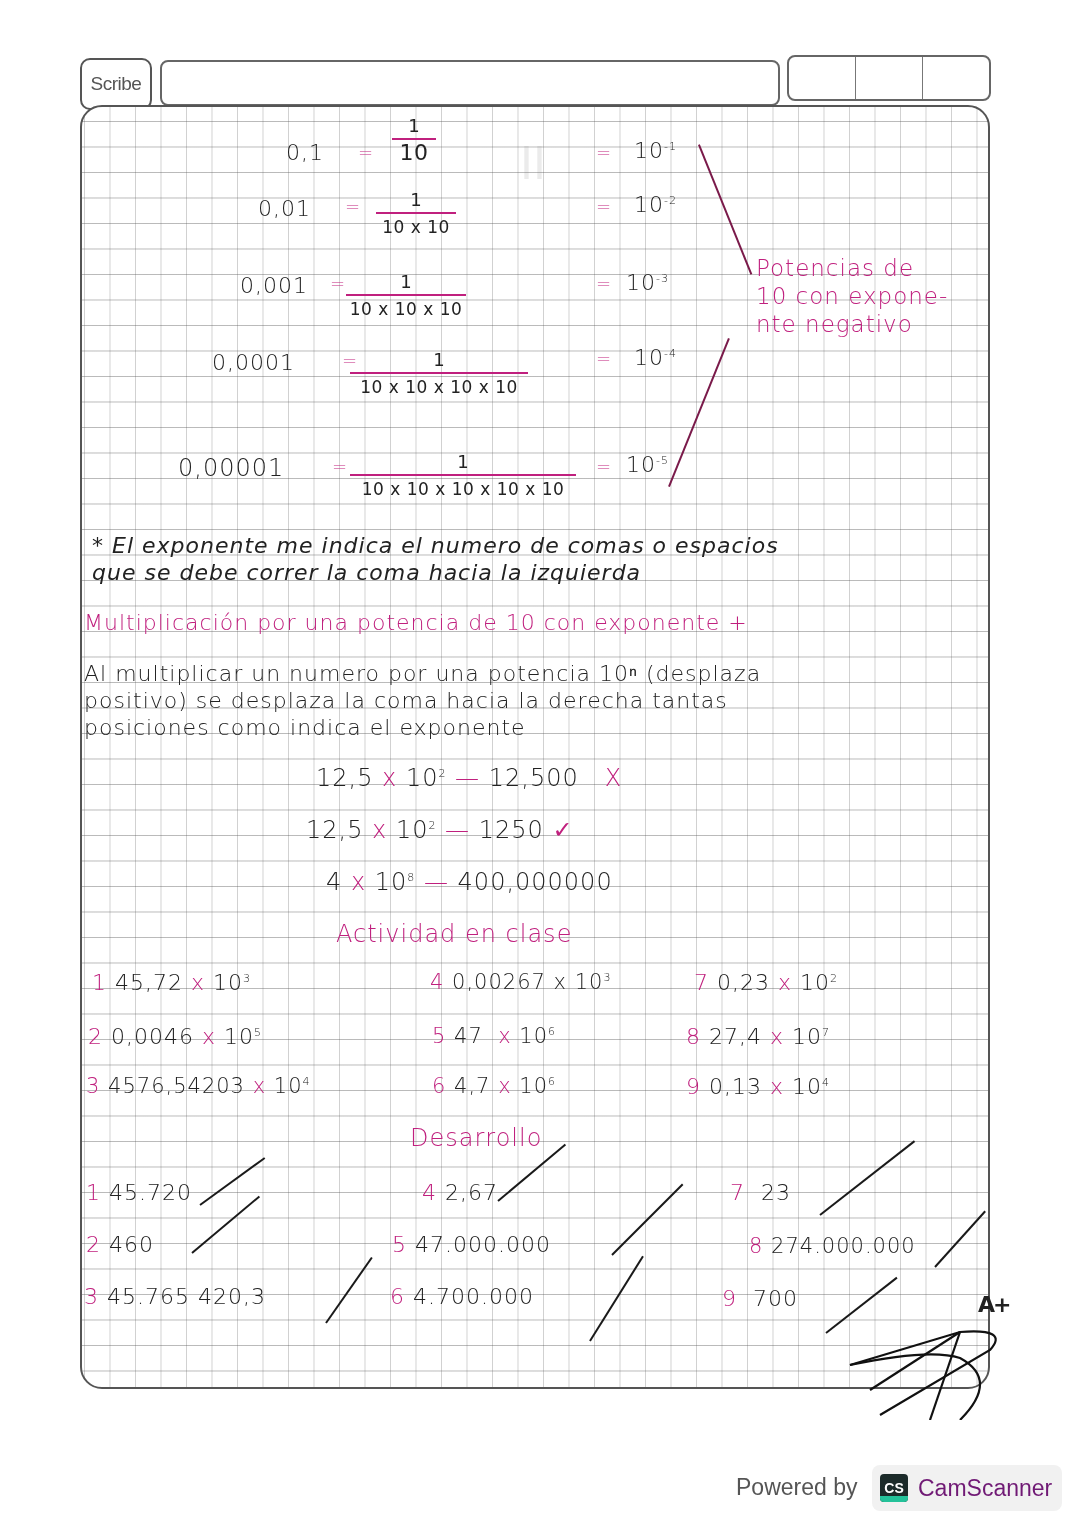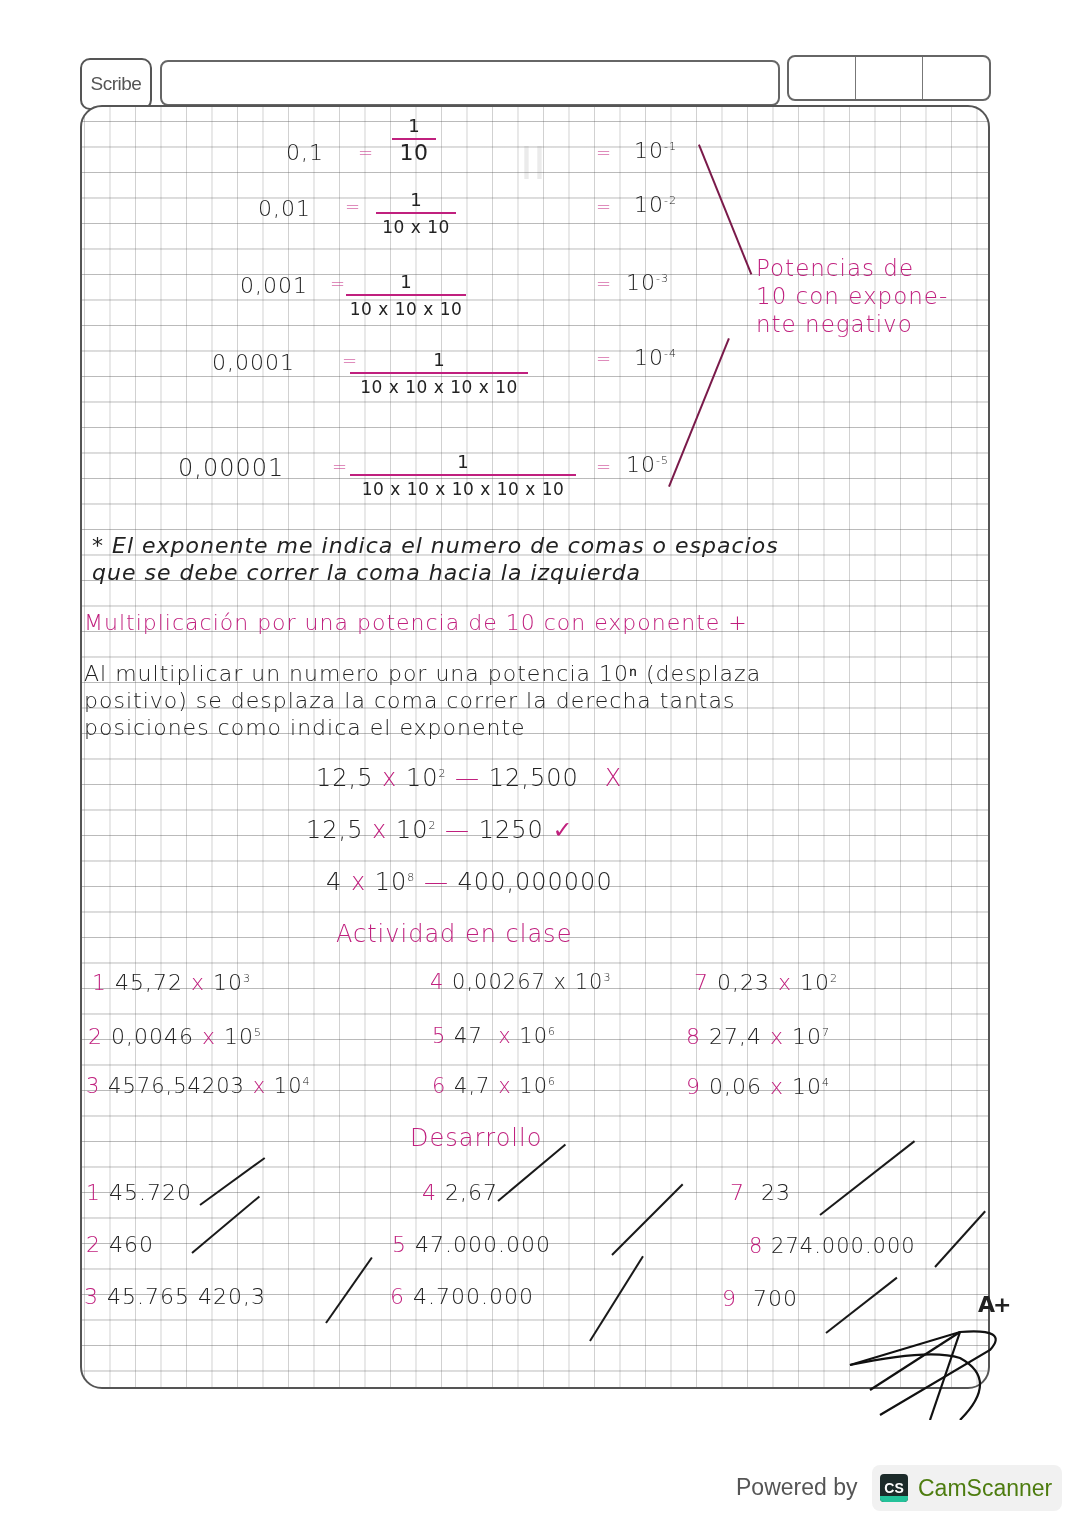--- a/index.html
+++ b/index.html
@@ -37,21 +37,21 @@
   .note-block { font-size:22px; line-height:27px; }
   .check { position:absolute; background:#1a1a1a; height:2px; transform-origin:left center; }
   .powered { left:736px; top:1474px; font-family:"Liberation Sans", sans-serif; font-size:23px; color:#555; }
   .cs-badge {
     left:872px; top:1465px; width:190px; height:46px; background:#f1f1f1; border-radius:8px;
     display:flex; align-items:center; padding-left:8px; box-sizing:border-box;
   }
   .cs-icon { width:28px; height:28px; background:#1c2b2a; border-radius:4px; position:relative; color:#fff;
     font-family:"Liberation Sans", sans-serif; font-weight:bold; font-size:14px; display:flex; align-items:center; justify-content:center; overflow:hidden; }
   .cs-icon::after { content:""; position:absolute; left:0; right:0; bottom:0; height:6px; background:#24c29a; }
-  .cs-text { margin-left:10px; font-family:"Liberation Sans", sans-serif; font-size:23px; color:#4d7c0f; }
+  .cs-text { margin-left:10px; font-family:"Liberation Sans", sans-serif; font-size:23px; color:#701a75; }
   .faint { position:absolute; color:rgba(180,120,160,0.28); font-size:20px; font-family:"DejaVu Sans", sans-serif; white-space:nowrap; }
 </style>
 </head>
 <body>
 
 <div class="abs scribe-logo">Scribe</div>
 <div class="abs name-box"></div>
 <div class="abs date-box">
   <div class="date-cell"></div>
   <div class="date-cell"></div>
@@ -124,21 +124,21 @@
 
 <div class="hw note-block" style="left:92px;top:532px;font-style:italic;">
   <div>* El exponente me indica el numero de comas o espacios</div>
   <div>que se debe correr la coma hacia la izquierda</div>
 </div>
 
 <div class="hw pink" style="left:84px;top:610px;font-size:22px;">Multiplicación por una potencia de 10 con exponente +</div>
 
 <div class="hw note-block" style="left:84px;top:660px;">
   <div>Al multiplicar un numero por una potencia 10ⁿ (desplaza</div>
-  <div>positivo) se desplaza la coma correr la derecha tantas</div>
+  <div>positivo) se desplaza la coma hacia la derecha tantas</div>
   <div>posiciones como indica el exponente</div>
 </div>
 
 <div class="hw" style="left:316px;top:764px;font-size:24px;">
   <span>12,5</span> <span class="pink">x</span> <span>10</span><sup>2</sup> <span class="pink">—</span> <span>12,500</span>&nbsp;&nbsp;&nbsp;<span class="pink">X</span>
 </div>
 <div class="hw" style="left:306px;top:816px;font-size:24px;">
   <span>12,5</span> <span class="pink">x</span> <span>10</span><sup>2</sup> <span class="pink">—</span> <span>1250</span>&nbsp;<span class="pink">✓</span>
 </div>
 <div class="hw" style="left:326px;top:868px;font-size:24px;">
@@ -150,21 +150,21 @@
 <div class="hw" style="left:92px;top:970px;font-size:22px;"><span class="pink">1</span> <span>45,72</span> <span class="pink">x</span> <span>10</span><sup>3</sup></div>
 <div class="hw" style="left:88px;top:1024px;font-size:22px;"><span class="pink">2</span> <span>0,0046</span> <span class="pink">x</span> <span>10</span><sup>5</sup></div>
 <div class="hw" style="left:86px;top:1074px;font-size:21px;"><span class="pink">3</span> <span>4576,54203</span> <span class="pink">x</span> <span>10</span><sup>4</sup></div>
 
 <div class="hw" style="left:430px;top:970px;font-size:21px;"><span class="pink">4</span> <span>0,00267</span> <span>x</span> <span>10</span><sup>3</sup></div>
 <div class="hw" style="left:432px;top:1024px;font-size:21px;"><span class="pink">5</span> <span>47</span>&nbsp; <span class="pink">x</span> <span>10</span><sup>6</sup></div>
 <div class="hw" style="left:432px;top:1074px;font-size:21px;"><span class="pink">6</span> <span>4,7</span> <span class="pink">x</span> <span>10</span><sup>6</sup></div>
 
 <div class="hw" style="left:694px;top:970px;font-size:22px;"><span class="pink">7</span> <span>0,23</span> <span class="pink">x</span> <span>10</span><sup>2</sup></div>
 <div class="hw" style="left:686px;top:1024px;font-size:22px;"><span class="pink">8</span> <span>27,4</span> <span class="pink">x</span> <span>10</span><sup>7</sup></div>
-<div class="hw" style="left:686px;top:1074px;font-size:22px;"><span class="pink">9</span> <span>0,06</span> <span class="pink">x</span> <span>10</span><sup>4</sup></div>
+<div class="hw" style="left:686px;top:1074px;font-size:22px;"><span class="pink">9</span> <span>0,13</span> <span class="pink">x</span> <span>10</span><sup>4</sup></div>
 
 <div class="hw pink" style="left:410px;top:1124px;font-size:24px;">Desarrollo</div>
 
 <div class="hw" style="left:86px;top:1180px;font-size:22px;"><span class="pink">1</span> <span>45.720</span></div>
 <div class="hw" style="left:86px;top:1232px;font-size:22px;"><span class="pink">2</span> <span>460</span></div>
 <div class="hw" style="left:84px;top:1284px;font-size:22px;"><span class="pink">3</span> <span>45.765 420,3</span></div>
 
 <div class="hw" style="left:392px;top:1180px;font-size:22px;padding-left:30px;"><span class="pink">4</span> <span>2,67</span></div>
 <div class="hw" style="left:392px;top:1232px;font-size:22px;"><span class="pink">5</span> <span>47.000.000</span></div>
 <div class="hw" style="left:390px;top:1284px;font-size:22px;"><span class="pink">6</span> <span>4.700.000</span></div>

